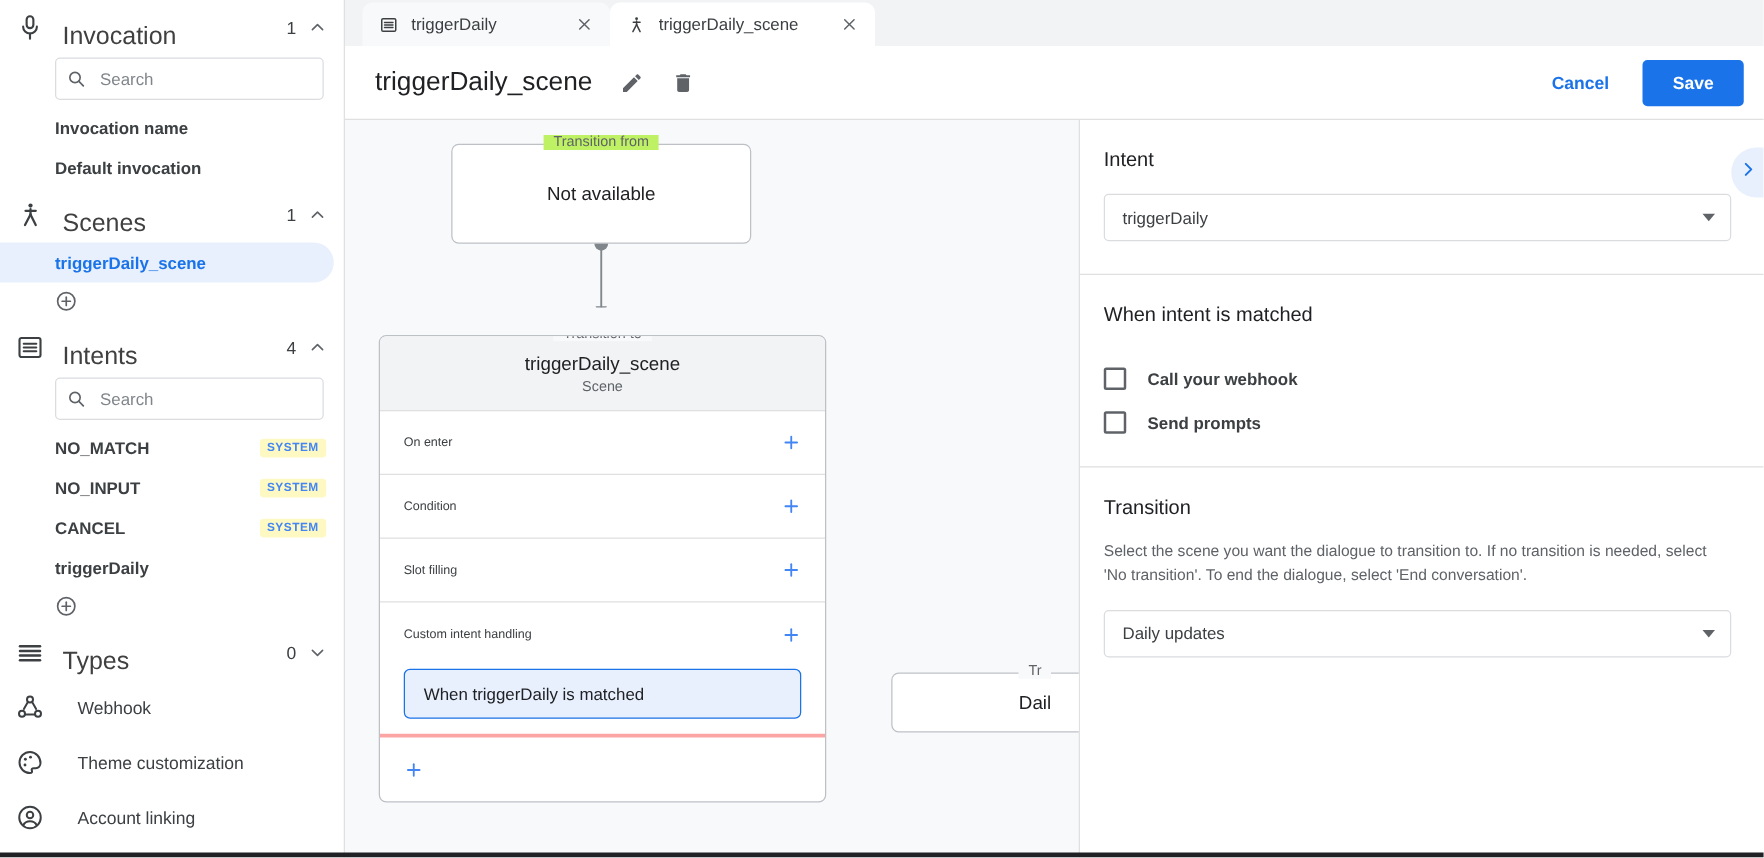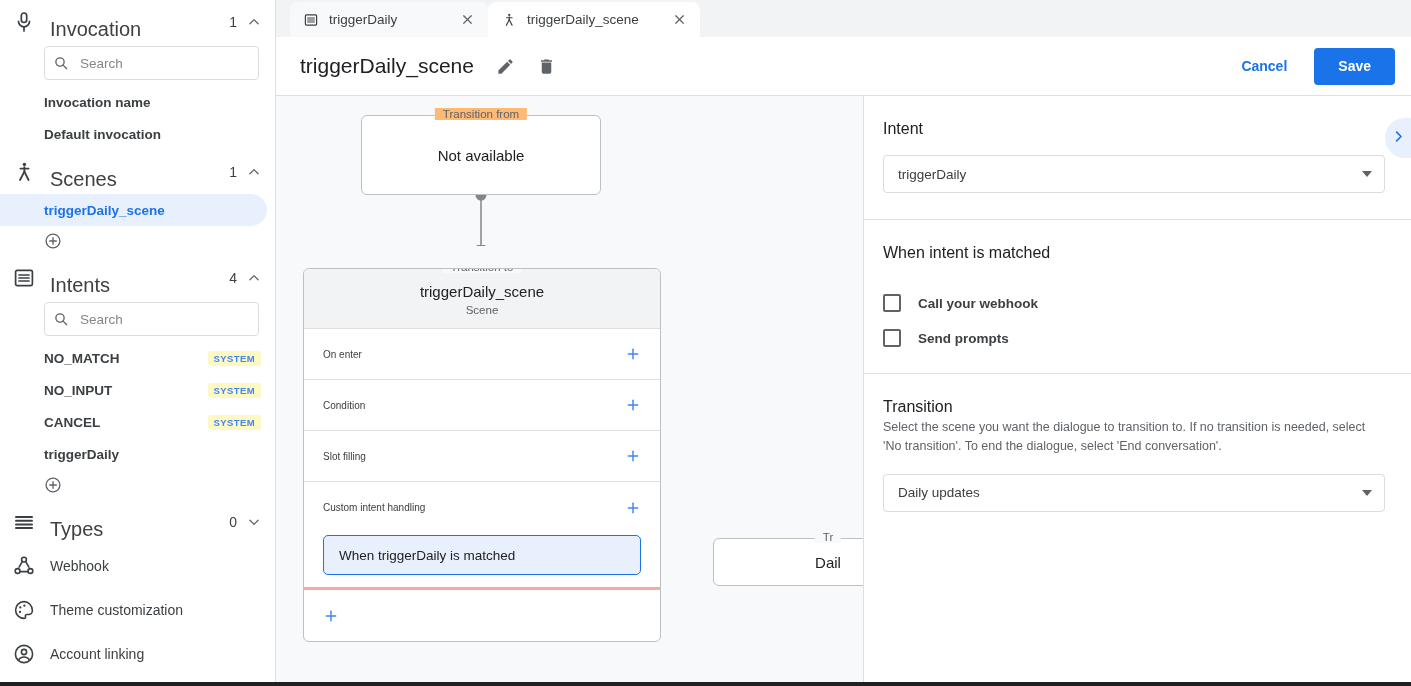--- a/index.html
+++ b/index.html
@@ -47,20 +47,21 @@
   .badge {
     background: #fef9c3; color: #4285f4; font-size: 9.5px; font-weight: bold;
     letter-spacing: .4px; padding: 2px 6px 2px 6px; border-radius: 3px;
   }
   .plus-row { padding-left: 44px; height: 30px; display: flex; align-items: center; }
   .plus-circle { width: 18px; height: 18px; color: #5f6368; cursor: pointer; }
 
   .nav-flat {
     display: flex; align-items: center; height: 44px; padding: 0 14px 0 12px;
     cursor: pointer;
+    gap: 12px;
   }
   .nav-flat .gicon { width: 24px; height: 24px; flex: 0 0 24px; margin-right: 14px; }
   .nav-flat .glabel { font-size: 14px; color: #3c4043; flex: 1; }
 
   
   .main { flex: 1; display: flex; flex-direction: column; position: relative; min-width: 0; }
 
   .tabbar { height: 37px; background: #f1f3f4; display: flex; align-items: flex-end; padding-left: 14px; flex: 0 0 37px; }
   .tab {
     height: 35px; display: flex; align-items: center; gap: 10px;
@@ -95,21 +96,21 @@
 
   
   .canvas {
     flex: 1; background: #f8f9fa; position: relative; overflow: hidden;
     border-right: 1px solid #e0e0e0; min-width: 0;
   }
 
   .fieldbox { position: absolute; border: 1px solid #bdc1c6; border-radius: 6px; background: #fff; }
   .fieldbox > .legend {
     position: absolute; top: -8px; left: 50%; transform: translateX(-50%);
-    background: #fdba74; padding: 0 8px; font-size: 11.5px; color: #5f6368;
+    background: #bef264; padding: 0 8px; font-size: 11.5px; color: #5f6368;
     white-space: nowrap;
   }
 
   #from-box { left: 85px; top: 19px; width: 240px; height: 80px; }
   #from-box .ftxt {
     position: absolute; inset: 0; display: flex; align-items: center;
     justify-content: center; font-size: 15px; color: #202124;
   }
 
   .scene-card {
@@ -153,21 +154,21 @@
     justify-content: center; font-size: 15px; color: #202124; white-space: nowrap;
   }
 
   .edges { position: absolute; inset: 0; pointer-events: none; }
 
   
   .rpanel { width: 547px; flex: 0 0 547px; background: #fff; position: relative; overflow: hidden; }
   .rsection { padding: 24px 26px 26px 19px; border-bottom: 1px solid #e0e0e0; }
   .rsection.nb { border-bottom: none; }
   .rtitle { font-size: 16px; color: #202124; }
-  .rdesc { font-size: 12.5px; color: #5f6368; line-height: 1.55; margin-top: 2px; }
+  .rdesc { font-size: 12.5px; color: #5f6368; line-height: 1.55; margin-top: 16px; }
   .select {
     margin-top: 17px; height: 38px; border: 1px solid #dadce0; border-radius: 4px;
     display: flex; align-items: center; padding: 0 12px 0 14px; cursor: pointer;
     background: #fff;
   }
   .select .sval { flex: 1; font-size: 13.5px; color: #3c4043; }
   .select .caret {
     width: 0; height: 0; border-left: 5px solid transparent;
     border-right: 5px solid transparent; border-top: 6px solid #5f6368;
   }

